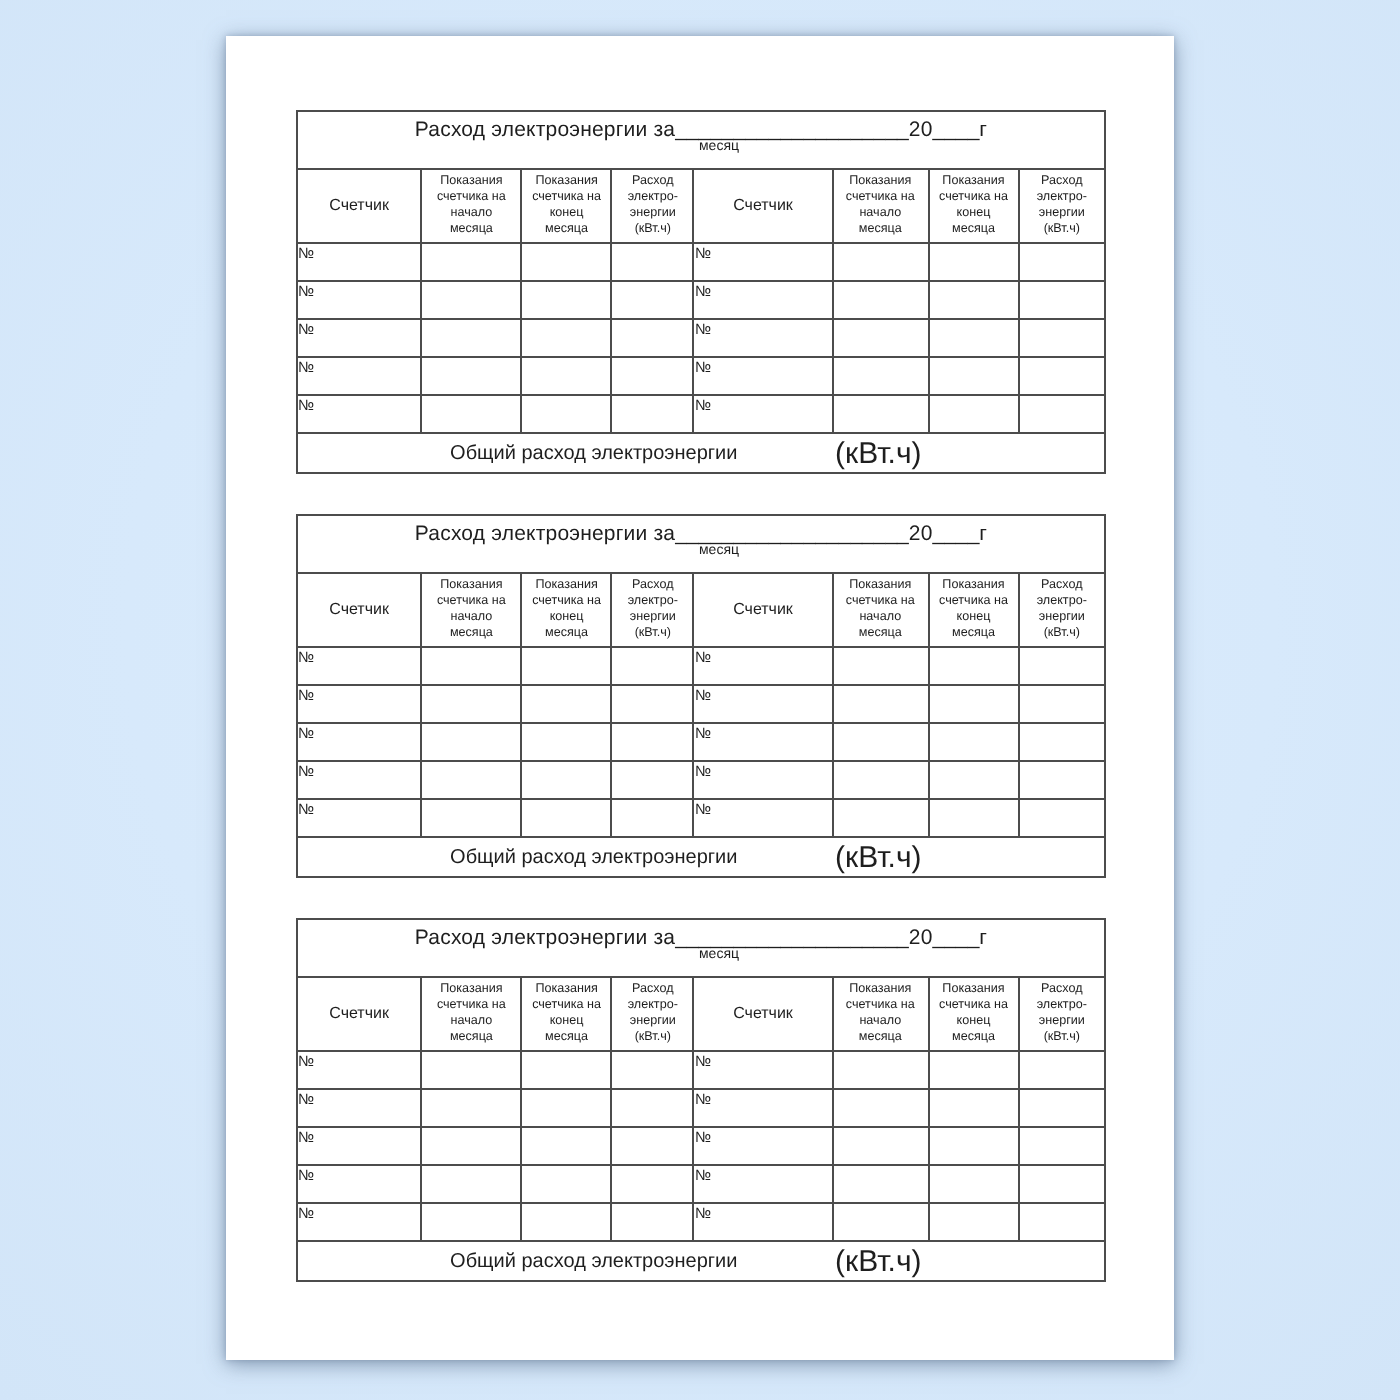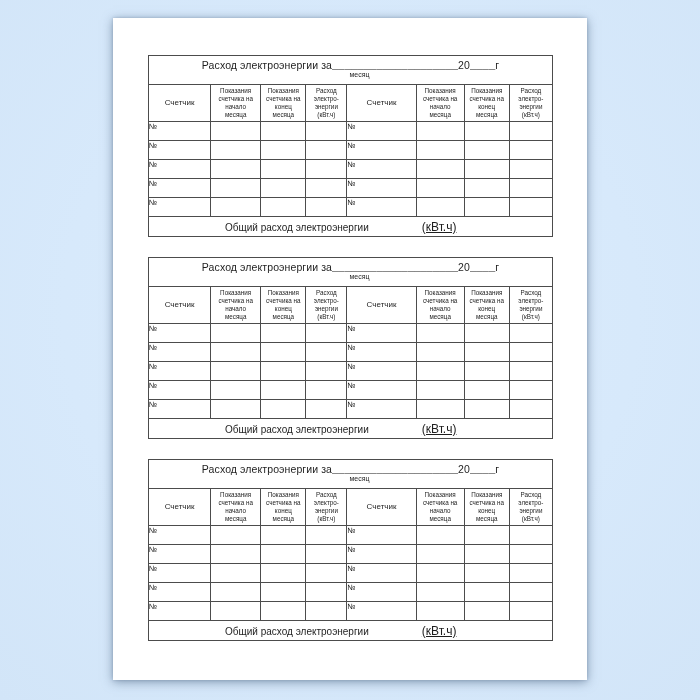--- a/index.html
+++ b/index.html
@@ -47,21 +47,21 @@
     height: 28px;
     vertical-align: top;
     text-align: center;
   }
   .title-line {
     font-size: 10.5px;
     padding-top: 3px;
     white-space: nowrap;
     letter-spacing: 0.1px;
   }
-  .blank { letter-spacing: 0; font-family: Liberation Mono, monospace; }
+  .blank { letter-spacing: 0; }
   .subtitle {
     font-size: 7px;
     margin-top: -1px;
     position: relative;
     left: 9px;
     text-align: center;
   }
   .hdr {
     height: 36px;
     font-size: 6.3px;
@@ -93,23 +93,22 @@
     top: 50%;
     transform: translate(-50%, -50%);
     font-size: 10px;
     white-space: nowrap;
   }
   .footer-unit {
     position: absolute;
     left: 72%;
     top: 50%;
     transform: translate(-50%, -50%);
-    font-size: 12px;
+    font-size: 15px;
     white-space: nowrap;
-    text-decoration: underline;
   }
 </style>
 </head>
 <body>
 
 <div class="backdrop">
   <div class="paper" id="paper">
   <section class="form-block">
     <table class="form-table">
       <colgroup>

